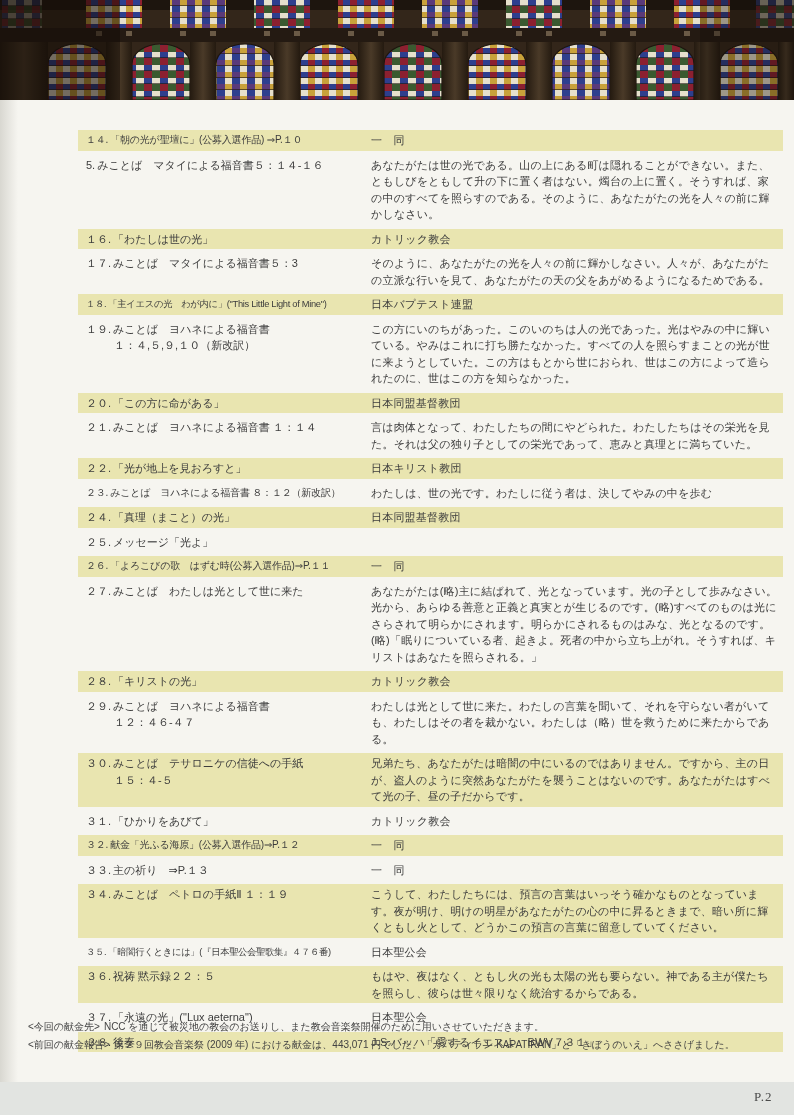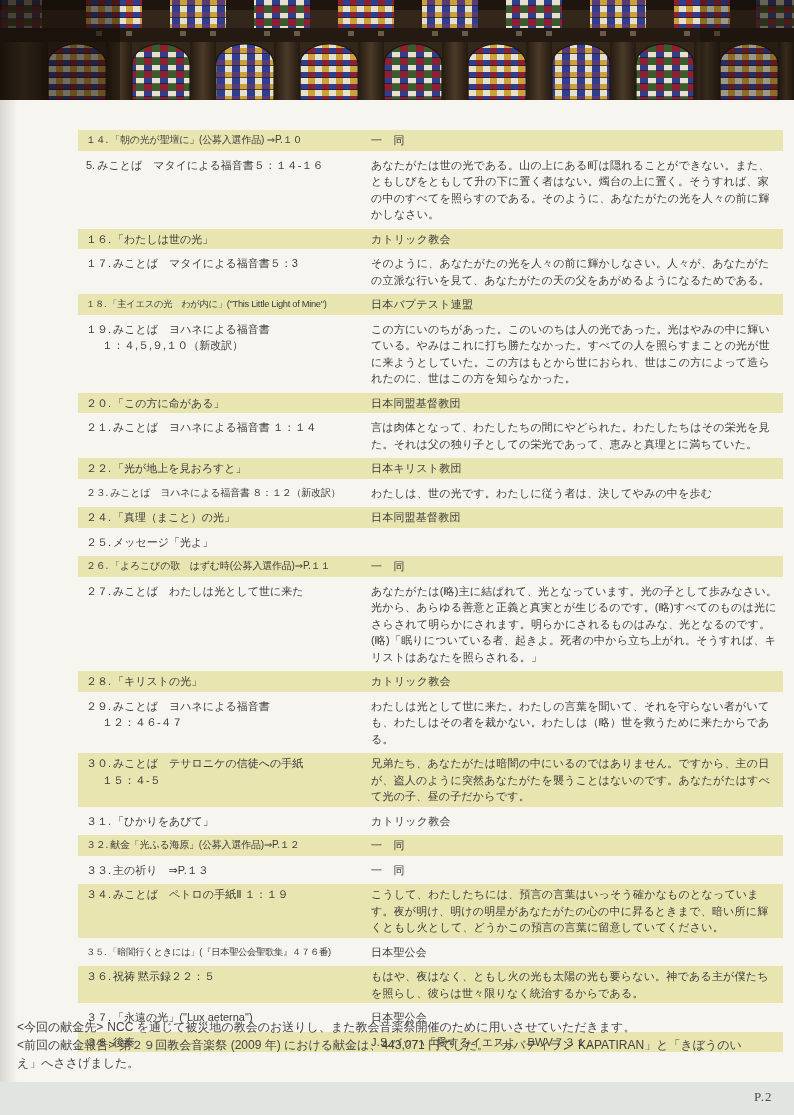--- a/index.html
+++ b/index.html
@@ -16,26 +16,26 @@
       background:linear-gradient(to right,rgba(140,138,128,0.28),rgba(140,138,128,0));}
 
   
   .rows{position:absolute;left:38px;top:130px;width:709px;}
   .row{display:flex;align-items:stretch;margin-bottom:4px;padding-left:40px;}
   .cell-left{width:272px;padding:2px 4px 2px 8px;font-size:11px;line-height:16.5px;flex:none;}
   .cell-right{width:408px;padding:2px 4px 2px 9px;font-size:11px;line-height:16.5px;flex:none;
       letter-spacing:0.2px;}
   .row.hl .cell-left,.row.hl .cell-right{background:#e9e5b0;}
   .row .num{margin-right:2px;}
-  .row .sub{margin-left:16px;}
+  .row .sub{margin-left:28px;}
   .cell-left.tight{font-size:10px;letter-spacing:-0.2px;}
   .cell-left.small{font-size:9.3px;letter-spacing:-0.3px;}
 
   
-  .footnotes{position:absolute;left:17px;top:1018px;width:745px;font-size:12px;line-height:18px;color:#434343;}
+  .footnotes{position:absolute;left:28px;top:1018px;width:745px;font-size:10px;line-height:18px;color:#434343;}
   .footnotes .fn-label{margin-right:4px;}
 
   
   .bottom-band{position:absolute;left:0;top:1082px;width:794px;height:33px;background:#e2e4e1;}
   .page-num{position:absolute;left:722px;top:7px;font-family:"Liberation Serif","DejaVu Serif",serif;
       font-size:13px;color:#4a4a4a;letter-spacing:1px;margin-left:32px;}
 </style>
 </head>
 <body>
 

